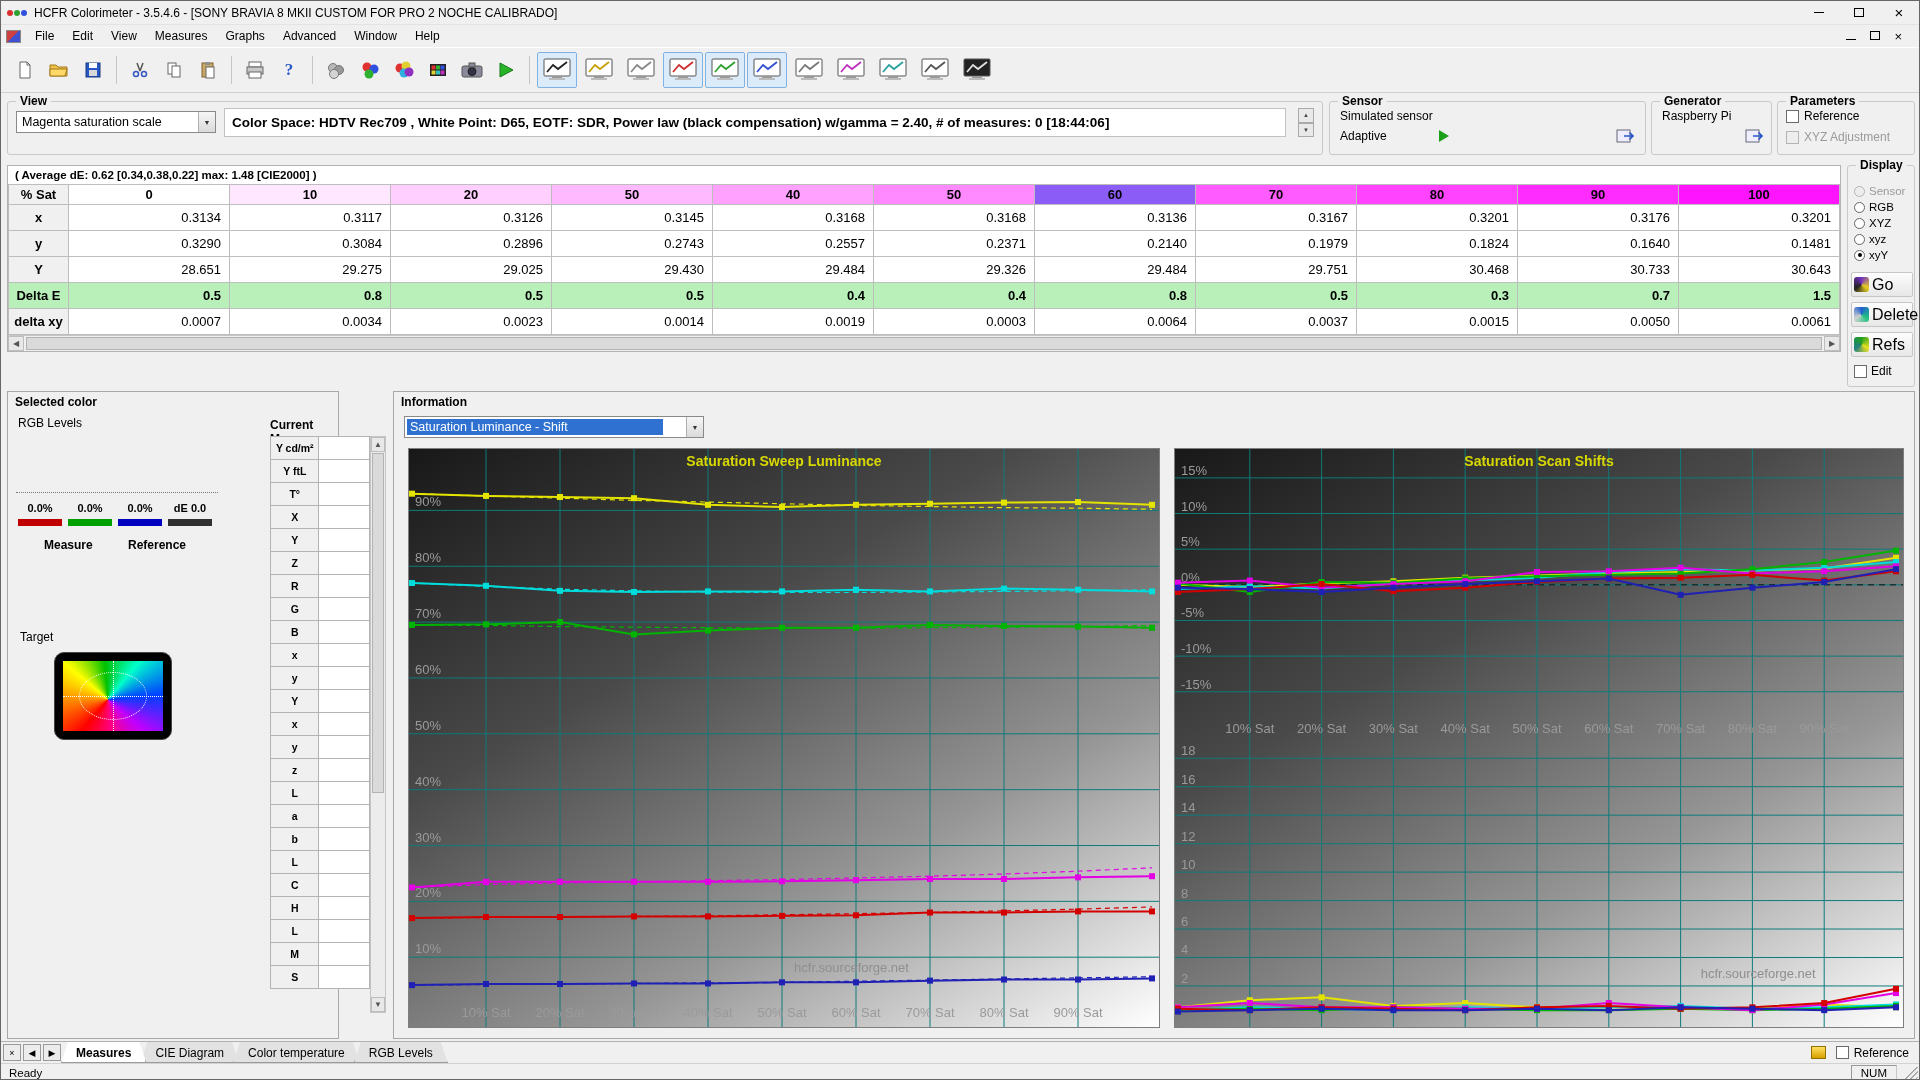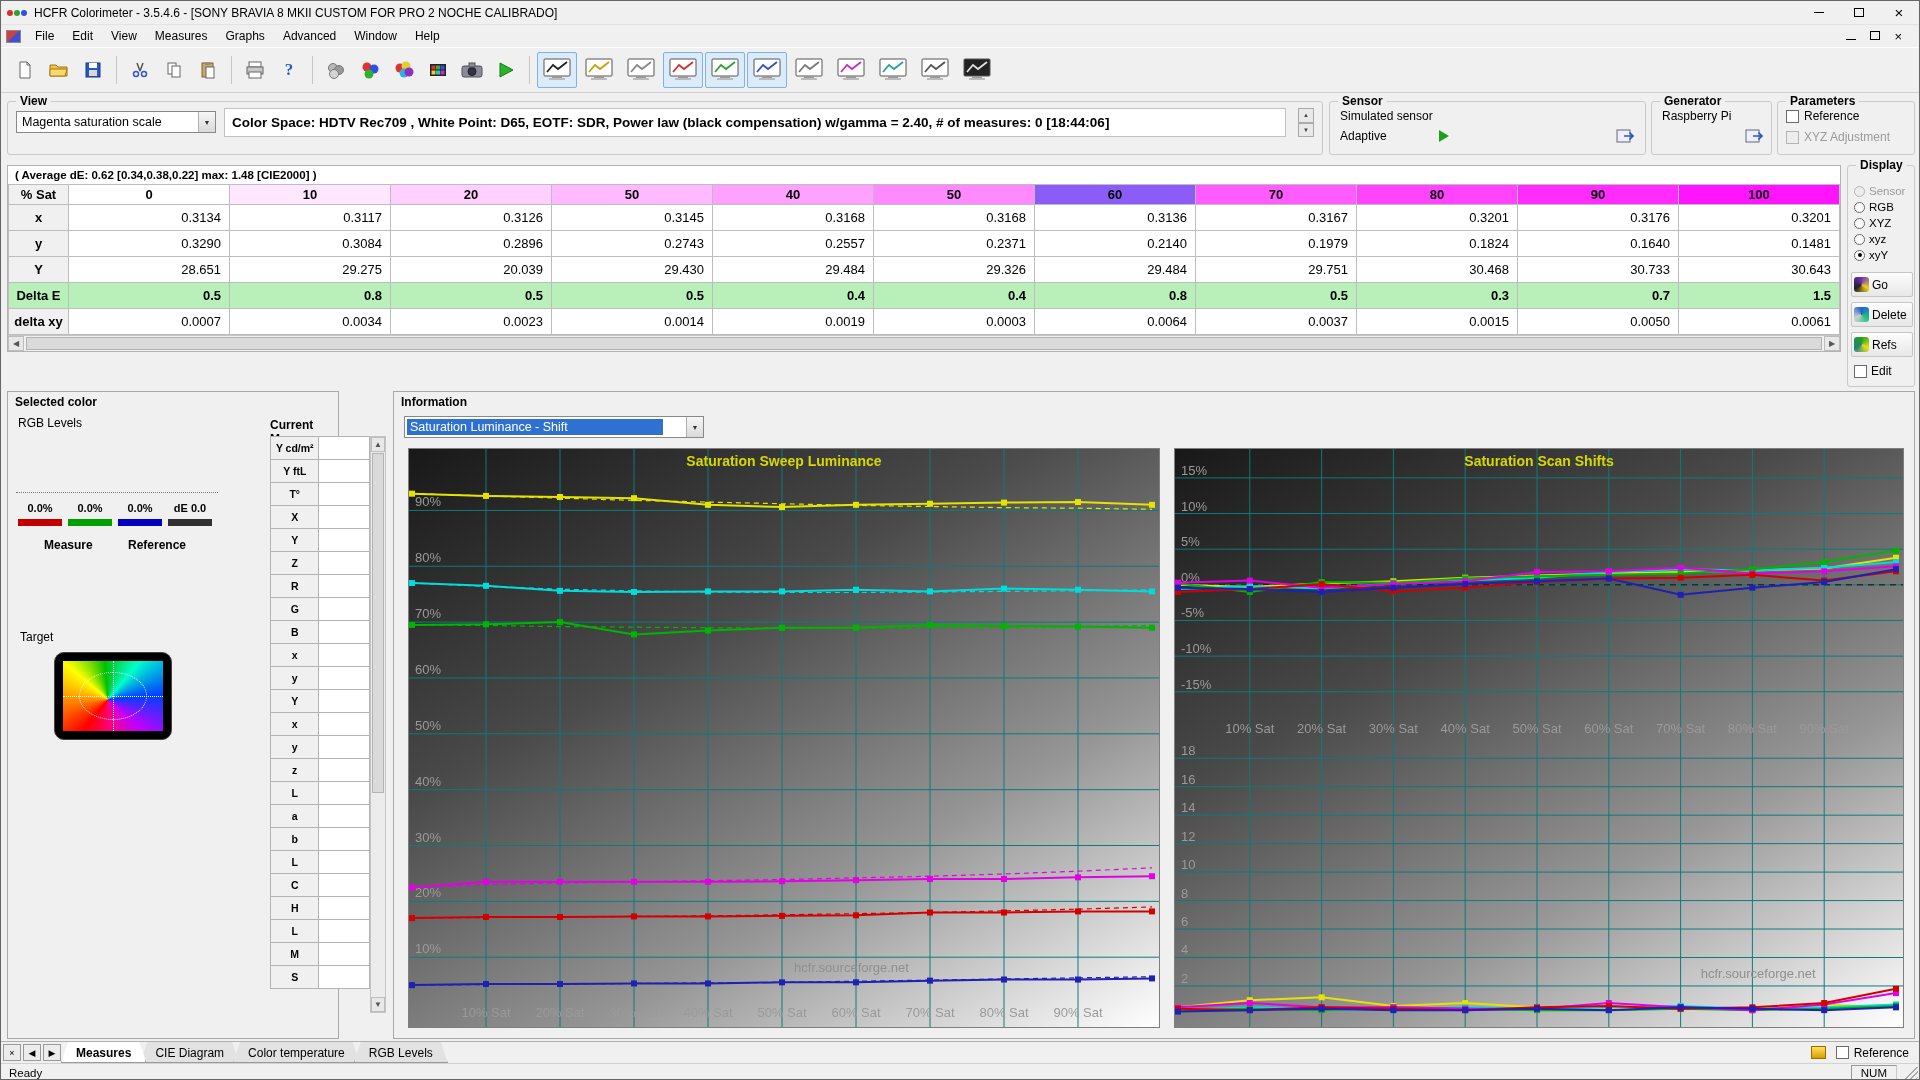--- a/index.html
+++ b/index.html
@@ -81,21 +81,21 @@
   .sb-thumb{flex:1;background:#dadada;border:1px solid #b3b3b3;margin:1px 2px;}
 
   
   .display-panel{position:absolute;left:1846px;top:164px;width:68px;height:222px;border:1px solid #c9c9c9;
                  border-radius:3px;background:#f0f0f0;}
   .radio-row{display:flex;align-items:center;gap:4px;margin:2px 0 0 6px;font-size:11.5px;height:14px;}
   .radio{width:11px;height:11px;border:1px solid #666;border-radius:50%;background:#fff;position:relative;flex:none;}
   .radio.on::after{content:"";position:absolute;left:2.5px;top:2.5px;width:4px;height:4px;border-radius:50%;background:#000;}
   .radio-row.disabled{color:#9a9a9a;}
   .radio-row.disabled .radio{border-color:#b4b4b4;background:#ededed;}
-  .dp-btn{position:absolute;left:3px;width:62px;height:25px;display:flex;align-items:center;gap:3px;font-size:12px;
+  .dp-btn{position:absolute;left:3px;width:62px;height:25px;display:flex;align-items:center;gap:3px;font-size:16px;
           padding-left:2px;border:1px solid #c6c6c6;border-radius:2px;background:linear-gradient(#fdfdfd,#e7e7e7);}
   .dp-ic{width:15px;height:15px;border-radius:3px;flex:none;}
   .ic-go{background:conic-gradient(#7030c0,#e8d020,#202020,#7030c0);}
   .ic-delete{background:conic-gradient(#2060d0,#20c080,#d0d0d0,#2060d0);}
   .ic-refs{background:conic-gradient(#20a020,#e8e020,#208080,#20a020);}
   .edit-row{position:absolute;left:6px;top:198px;display:flex;gap:4px;align-items:center;}
 
   
   .panel{position:absolute;border:1px solid #a8a8a8;background:#f0f0f0;}
   .panel-title{height:18px;font-weight:bold;padding:3px 7px 0;font-size:12px;}
@@ -472,21 +472,21 @@
             <td>0.2140</td>
             <td>0.1979</td>
             <td>0.1824</td>
             <td>0.1640</td>
             <td>0.1481</td>
           </tr>
           <tr>
             <th class="rowlbl">Y</th>
             <td>28.651</td>
             <td>29.275</td>
-            <td>20.039</td>
+            <td>29.025</td>
             <td>29.430</td>
             <td>29.484</td>
             <td>29.326</td>
             <td>29.484</td>
             <td>29.751</td>
             <td>30.468</td>
             <td>30.733</td>
             <td>30.643</td>
           </tr>
           <tr class="hl">

